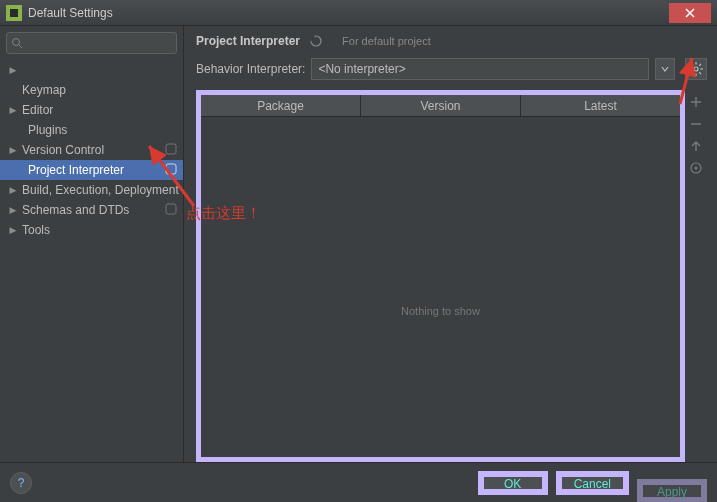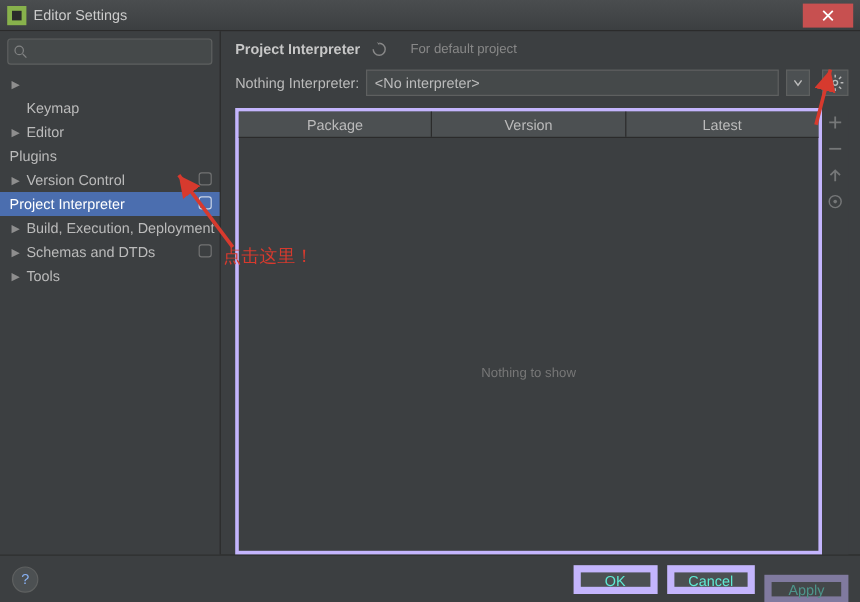--- a/index.html
+++ b/index.html
@@ -14,21 +14,21 @@
 
   .body { display: flex; height: 436px; }
 
   .sidebar { width: 184px; background: #3c3f41; border-right: 1px solid #2b2b2b; padding-top: 6px; }
   .search { margin: 0 6px 6px 6px; height: 22px; background: #45494a; border: 1px solid #5e6060; border-radius: 3px; display: flex; align-items: center; padding: 0 4px; }
   .search svg { width: 12px; height: 12px; opacity: .6; }
   .search input { flex: 1; background: transparent; border: none; outline: none; color: #ccc; font-size: 11px; margin-left: 4px; }
 
   .tree { list-style: none; }
   .tree li { display: flex; align-items: center; height: 20px; padding-left: 8px; cursor: pointer; color: #bbb; white-space: nowrap; }
-  .tree li.child { padding-left: 8px; }
+  .tree li.child { padding-left: 28px; }
   .tree li .arrow { width: 10px; display: inline-flex; justify-content: center; margin-right: 4px; color: #8e8e8e; font-size: 9px; }
   .tree li.selected { background: #4b6eaf; color: #fff; }
   .tree li .badge { margin-left: auto; margin-right: 6px; opacity: .7; }
   .tree li .badge svg { width:12px; height:12px; }
 
   .main { flex: 1; display: flex; flex-direction: column; padding: 8px 10px 0 12px; position: relative; }
   .header { display: flex; align-items: center; gap: 10px; margin-bottom: 10px; }
   .header .h1 { color: #c7c7c7; font-weight: bold; font-size: 12px; }
   .header .reset { display: flex; align-items: center; gap: 20px; color: #888; font-size: 11px; }
   .header .reset svg { width:12px; height:12px; }
@@ -36,21 +36,21 @@
   .interp-row { display: flex; align-items: center; gap: 6px; margin-bottom: 10px; }
   .interp-row label { color: #bbb; font-size: 12px; }
   .combo { flex: 1; height: 22px; background: #45494a; border: 1px solid #5e6060; display: flex; align-items: center; padding: 0 6px; color: #bbb; }
   .combo .val { flex: 1; }
   .combo-btn { width: 20px; height: 22px; background: #4c5052; border: 1px solid #5e6060; display: flex; align-items: center; justify-content: center; cursor: pointer; }
   .combo-btn svg { width: 8px; height: 8px; }
   .gear-btn { width: 22px; height: 22px; background: #4c5052; border: 1px solid #5e6060; display: flex; align-items: center; justify-content: center; cursor: pointer; margin-left: 4px; }
   .gear-btn svg { width: 14px; height: 14px; }
 
   .table-wrap { position: relative; flex: 1; display:flex; }
-  .table-area { flex:1; border:3px solid #c4b5fd; background:#3c3f41; display:flex; flex-direction:column;gap:48px; }
+  .table-area { flex:1; border:5px solid #c4b5fd; background:#3c3f41; display:flex; flex-direction:column;gap:48px; }
   .thead { display: flex; height: 22px; background: #4c5052; border-bottom: 1px solid #2b2b2b; }
   .thead div { flex: 1; display: flex; align-items: center; justify-content: center; color: #bbb; font-size: 12px; border-right: 1px solid #2b2b2b; }
   .thead div:last-child { border-right:none; }
   .tbody { flex:1; display:flex; align-items:center; justify-content:center; color:#777; font-size:11px; }
 
   .side-tools { width: 22px; background:#3c3f41; display:flex; flex-direction:column; align-items:center; padding-top:2px; gap:2px; }
   .tool-btn { width:20px; height:20px; display:flex; align-items:center; justify-content:center; cursor:pointer; opacity:.45; }
   .tool-btn svg { width:14px; height:14px; }
 
   .footer { height: 40px; border-top: 1px solid #2b2b2b; display: flex; align-items: center; padding: 0 10px; background:#3c3f41; }
@@ -66,21 +66,21 @@
 </head>
 <body>
 
 <div class="titlebar">
   <div class="appicon">
     <svg viewBox="0 0 12 12">
         <rect width="12" height="12" fill="#88b24c"></rect>
         <rect x="2" y="2" width="8" height="8" fill="#2b2b2b"></rect>
       </svg>
   </div>
-  <div class="title">Editor Settings</div>
+  <div class="title">Default Settings</div>
   <div class="close">
     <svg viewBox="0 0 10 10">
         <path d="M1 1 L9 9 M9 1 L1 9" stroke="#fff" stroke-width="1.5"></path>
       </svg>
   </div>
 </div>
 
 <div class="body">
 
   <div class="sidebar">
@@ -143,21 +143,21 @@
       <span class="reset">
         <svg viewBox="0 0 12 12">
             <path d="M6 1 A5 5 0 1 1 1 6" stroke="#888" fill="none" stroke-width="1.2"></path>
             <path d="M6 1 L4 0 L6 3 Z" fill="#888"></path>
           </svg>
         <span>For default project</span>
       </span>
     </div>
 
     <div class="interp-row">
-      <label>Nothing Interpreter:</label>
+      <label>Behavior Interpreter:</label>
       <div class="combo">
         <span class="val">&lt;No interpreter&gt;</span>
       </div>
       <div class="combo-btn">
         <svg viewBox="0 0 8 8">
             <path d="M1 2 L4 6 L7 2" stroke="#bbb" fill="none" stroke-width="1.2"></path>
           </svg>
       </div>
       <div class="gear-btn">
         <svg viewBox="0 0 14 14">

